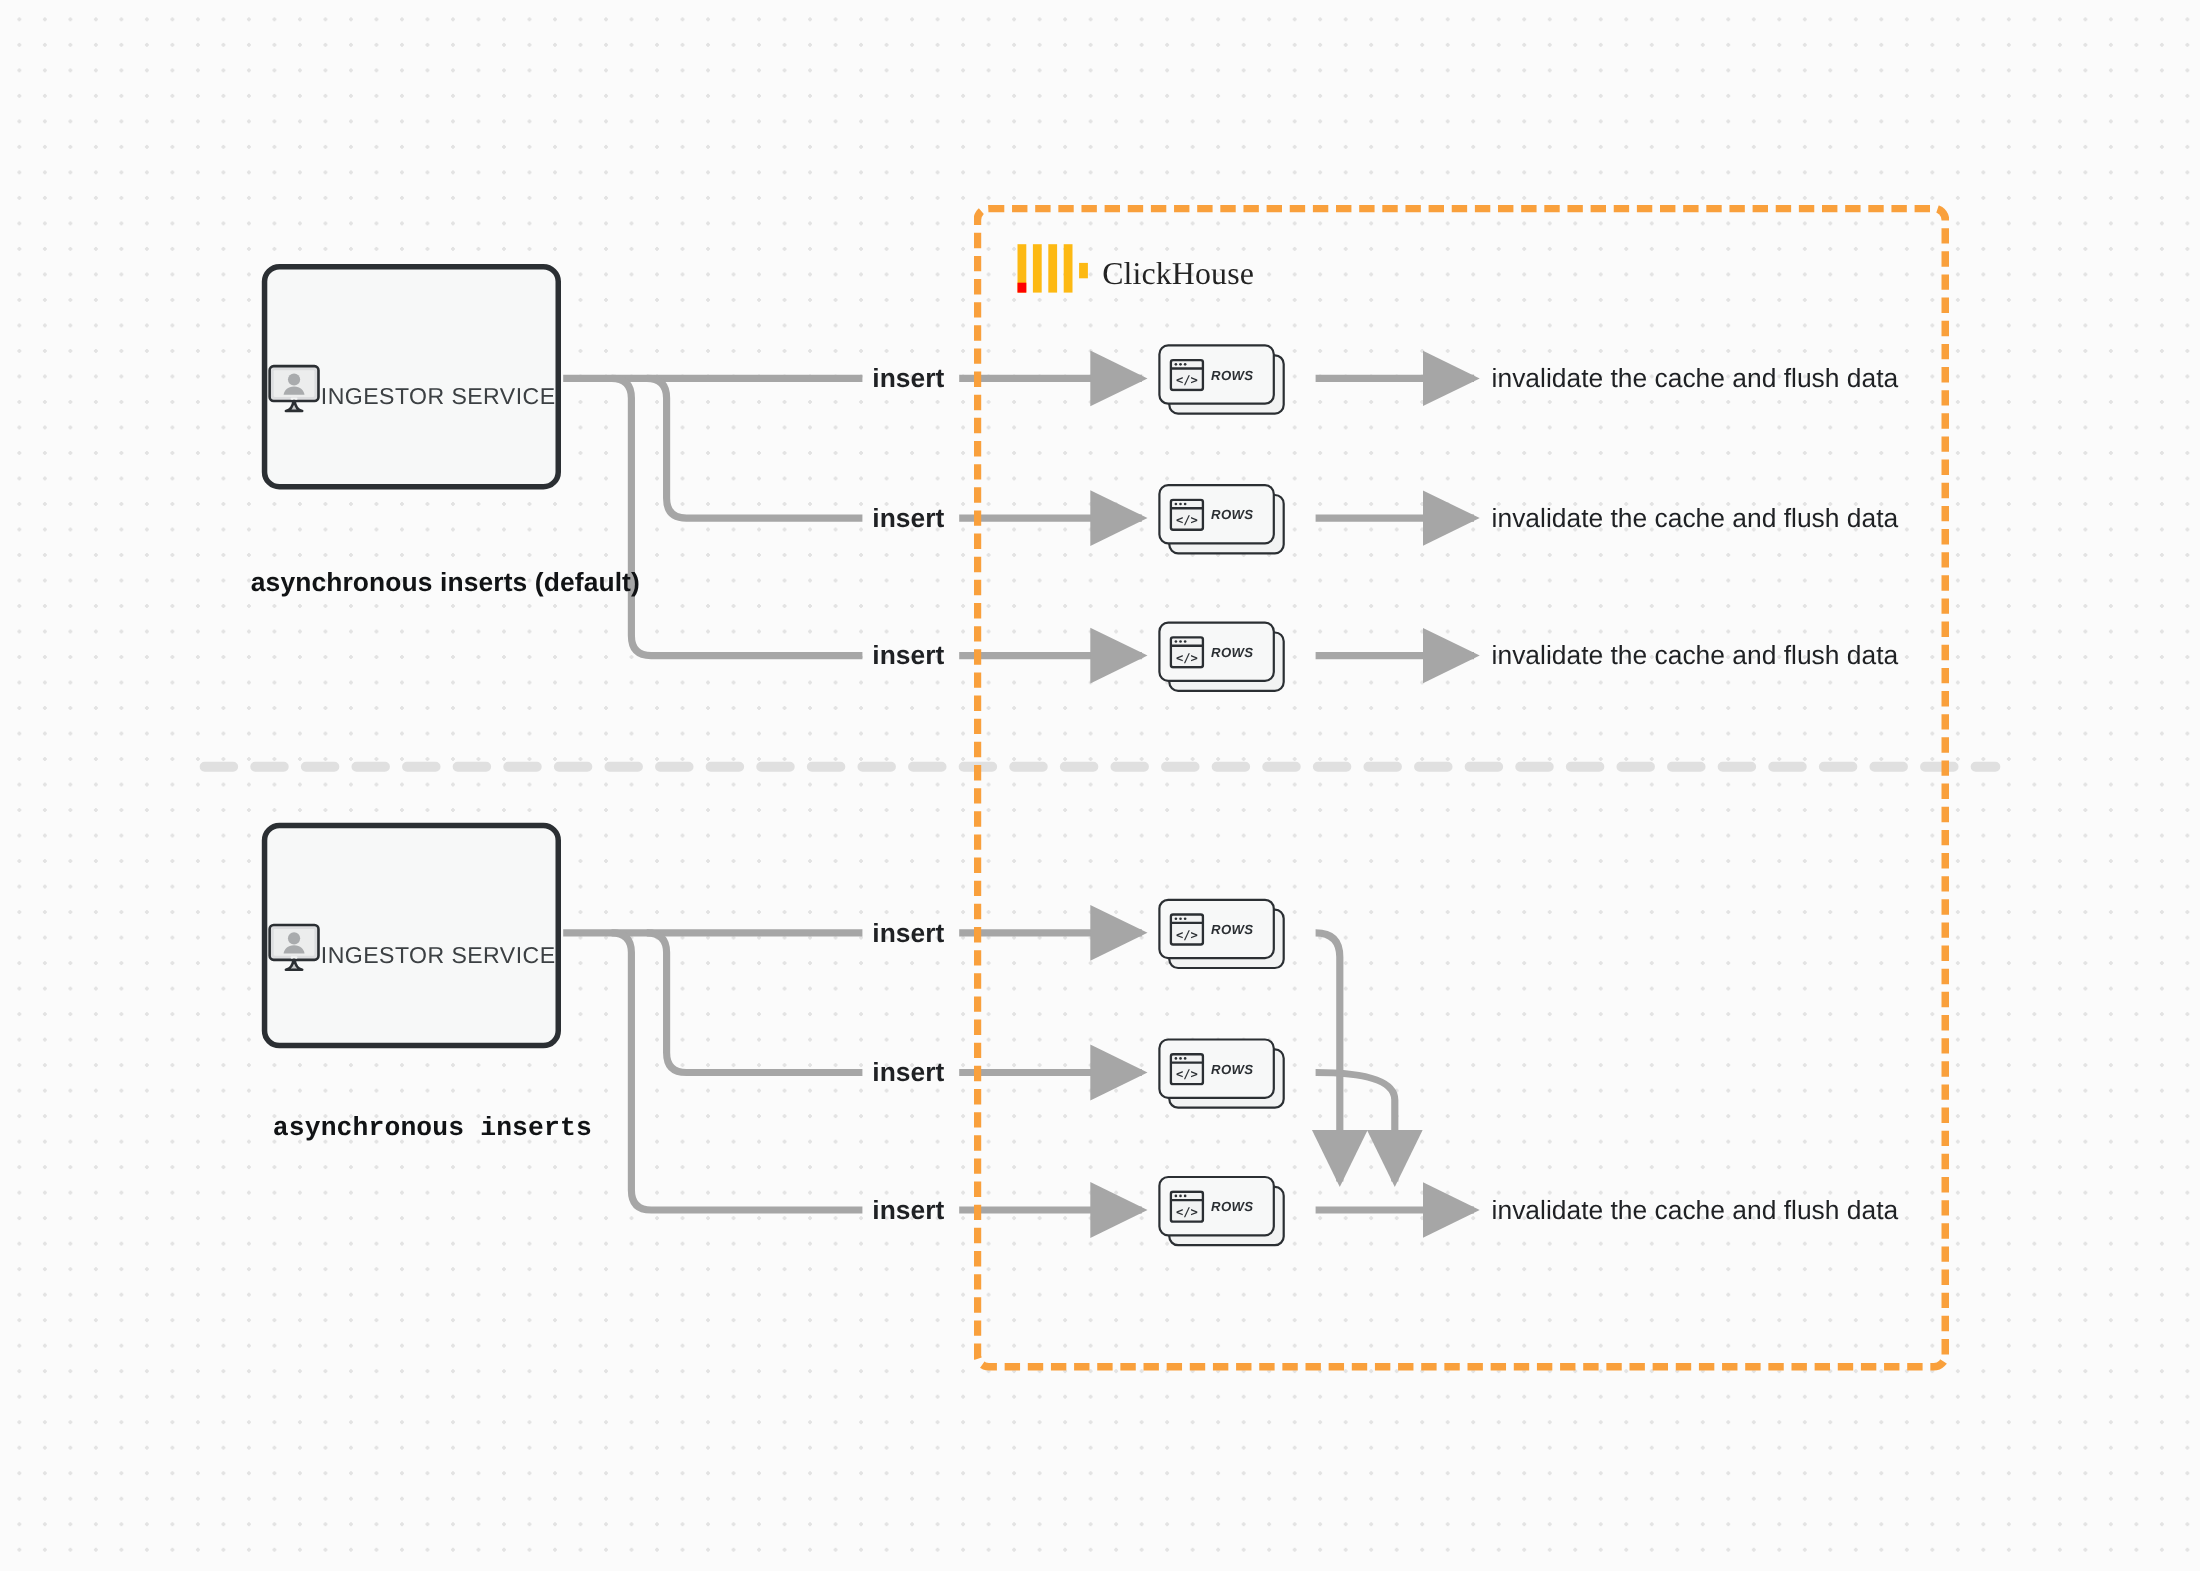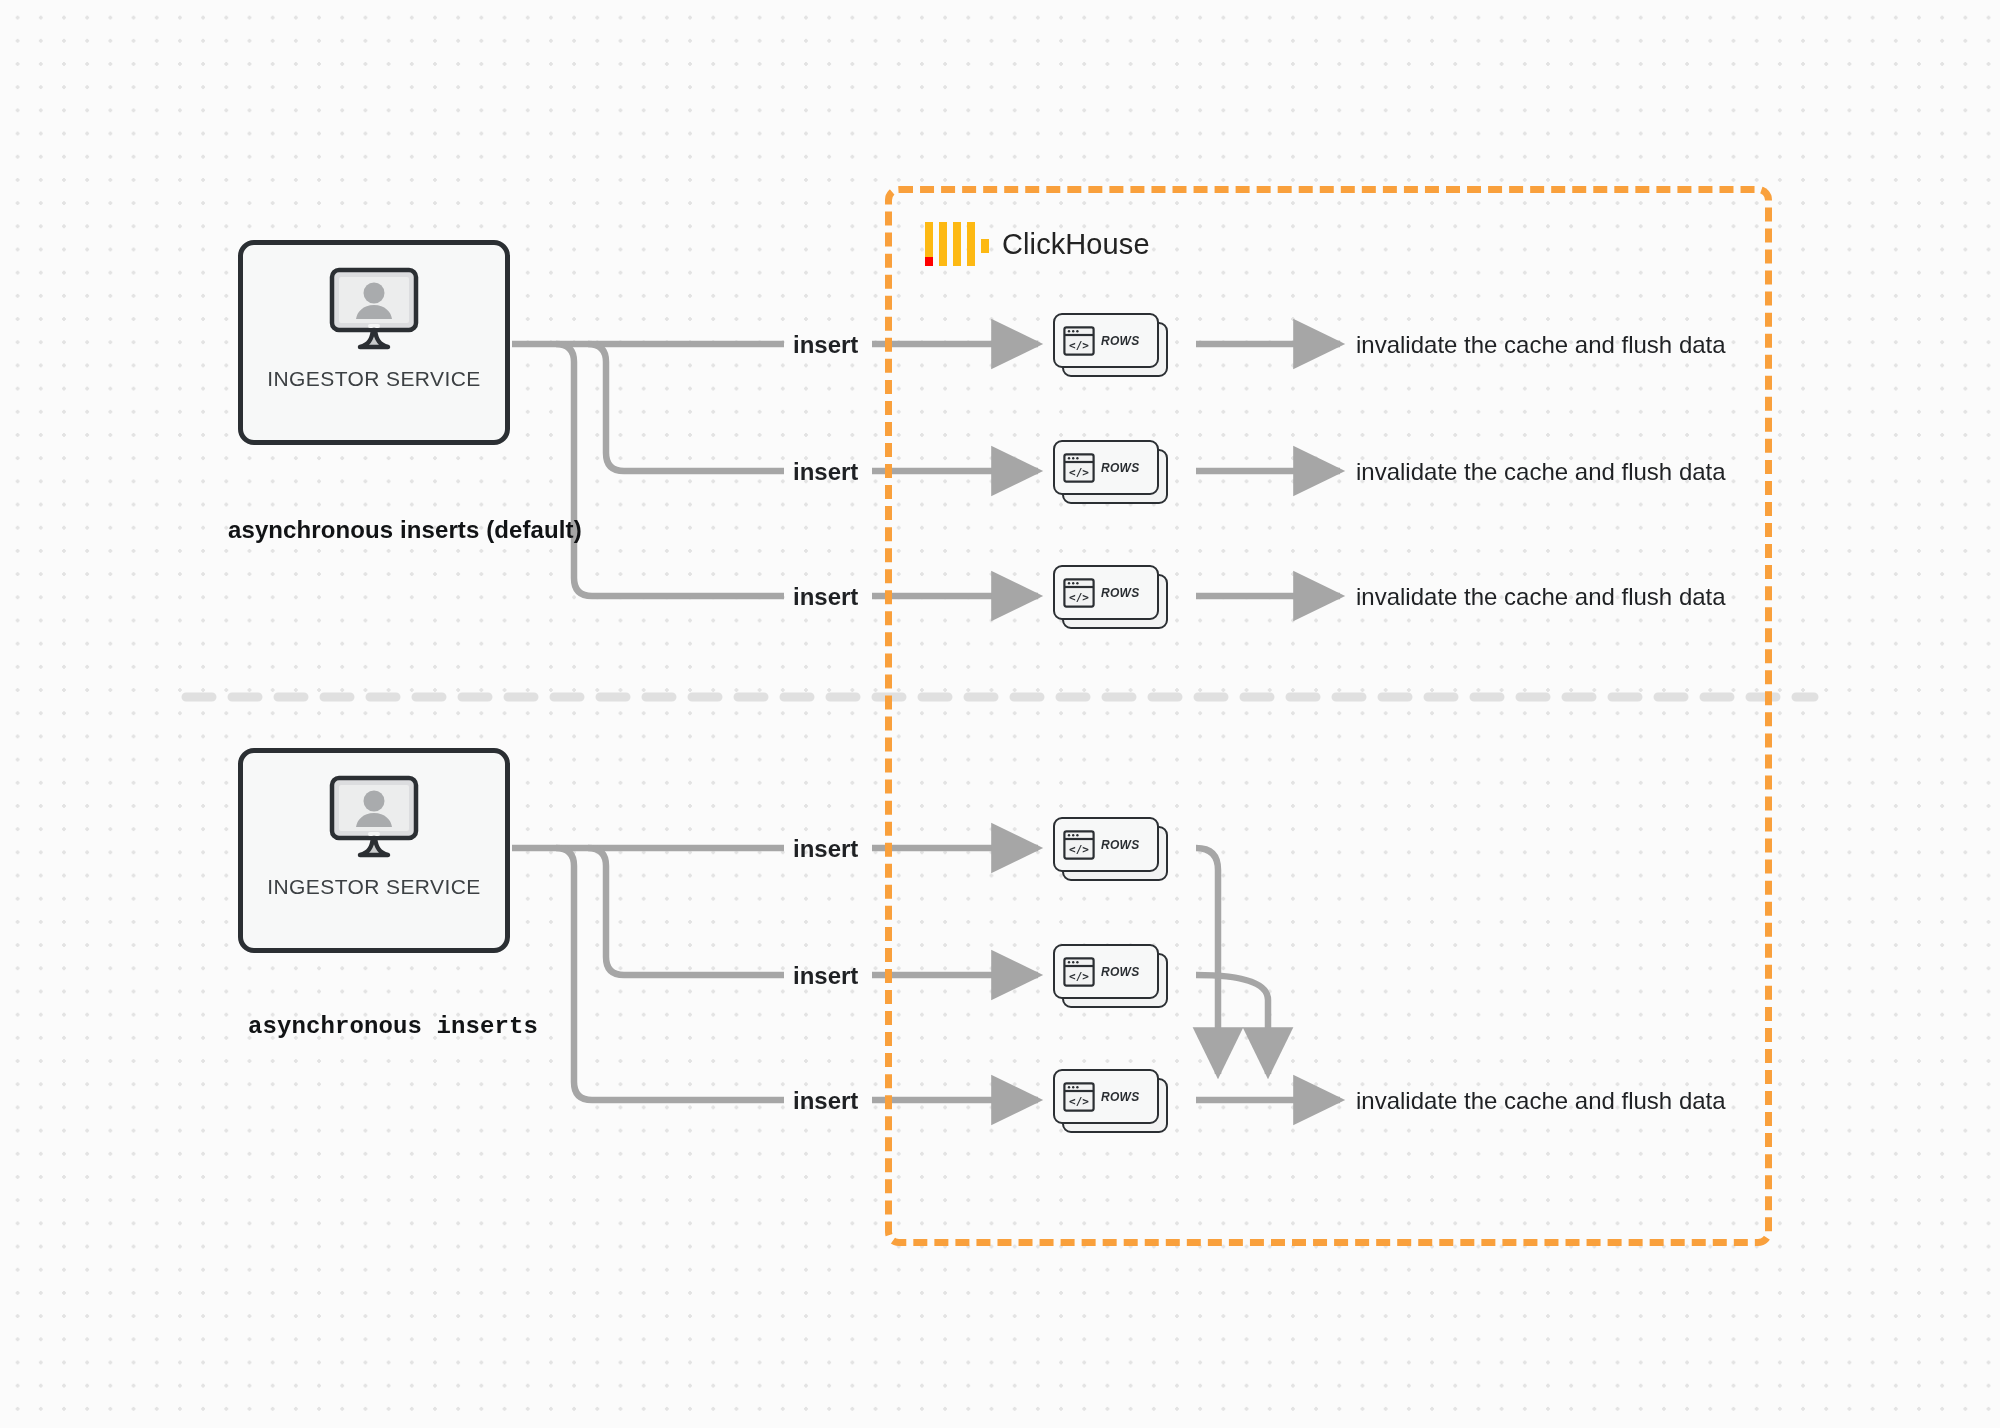--- a/index.html
+++ b/index.html
@@ -44,22 +44,23 @@
     box-sizing: border-box;
     pointer-events: none;
   }
 
   
   .ch-brand {
     position: absolute;
     left: 925px;
     top: 222px;
     display: flex;
-    align-items: center;
+    align-items: flex-end;
     gap: 19px;
+    font-family: Liberation Serif, serif;
   }
   .ch-logo {
     position: relative;
     width: 58px;
     height: 44px;
   }
   .ch-logo .bar {
     position: absolute;
     top: 0;
     width: 8px;
@@ -96,21 +97,20 @@
   
   .ingestor {
     position: absolute;
     width: 272px;
     height: 205px;
     background: #f7f8f8;
     border: 5px solid #2b2f33;
     border-radius: 16px;
     box-sizing: border-box;
     display: flex;
-    flex-direction: column;
     align-items: center;
     justify-content: flex-start;
     padding-top: 22px;
   }
   .ingestor.sync  { left: 238px; top: 240px; }
   .ingestor.async { left: 238px; top: 748px; }
   .ingestor .label {
     font-size: 21px;
     color: #3c4043;
     letter-spacing: 0.4px;

